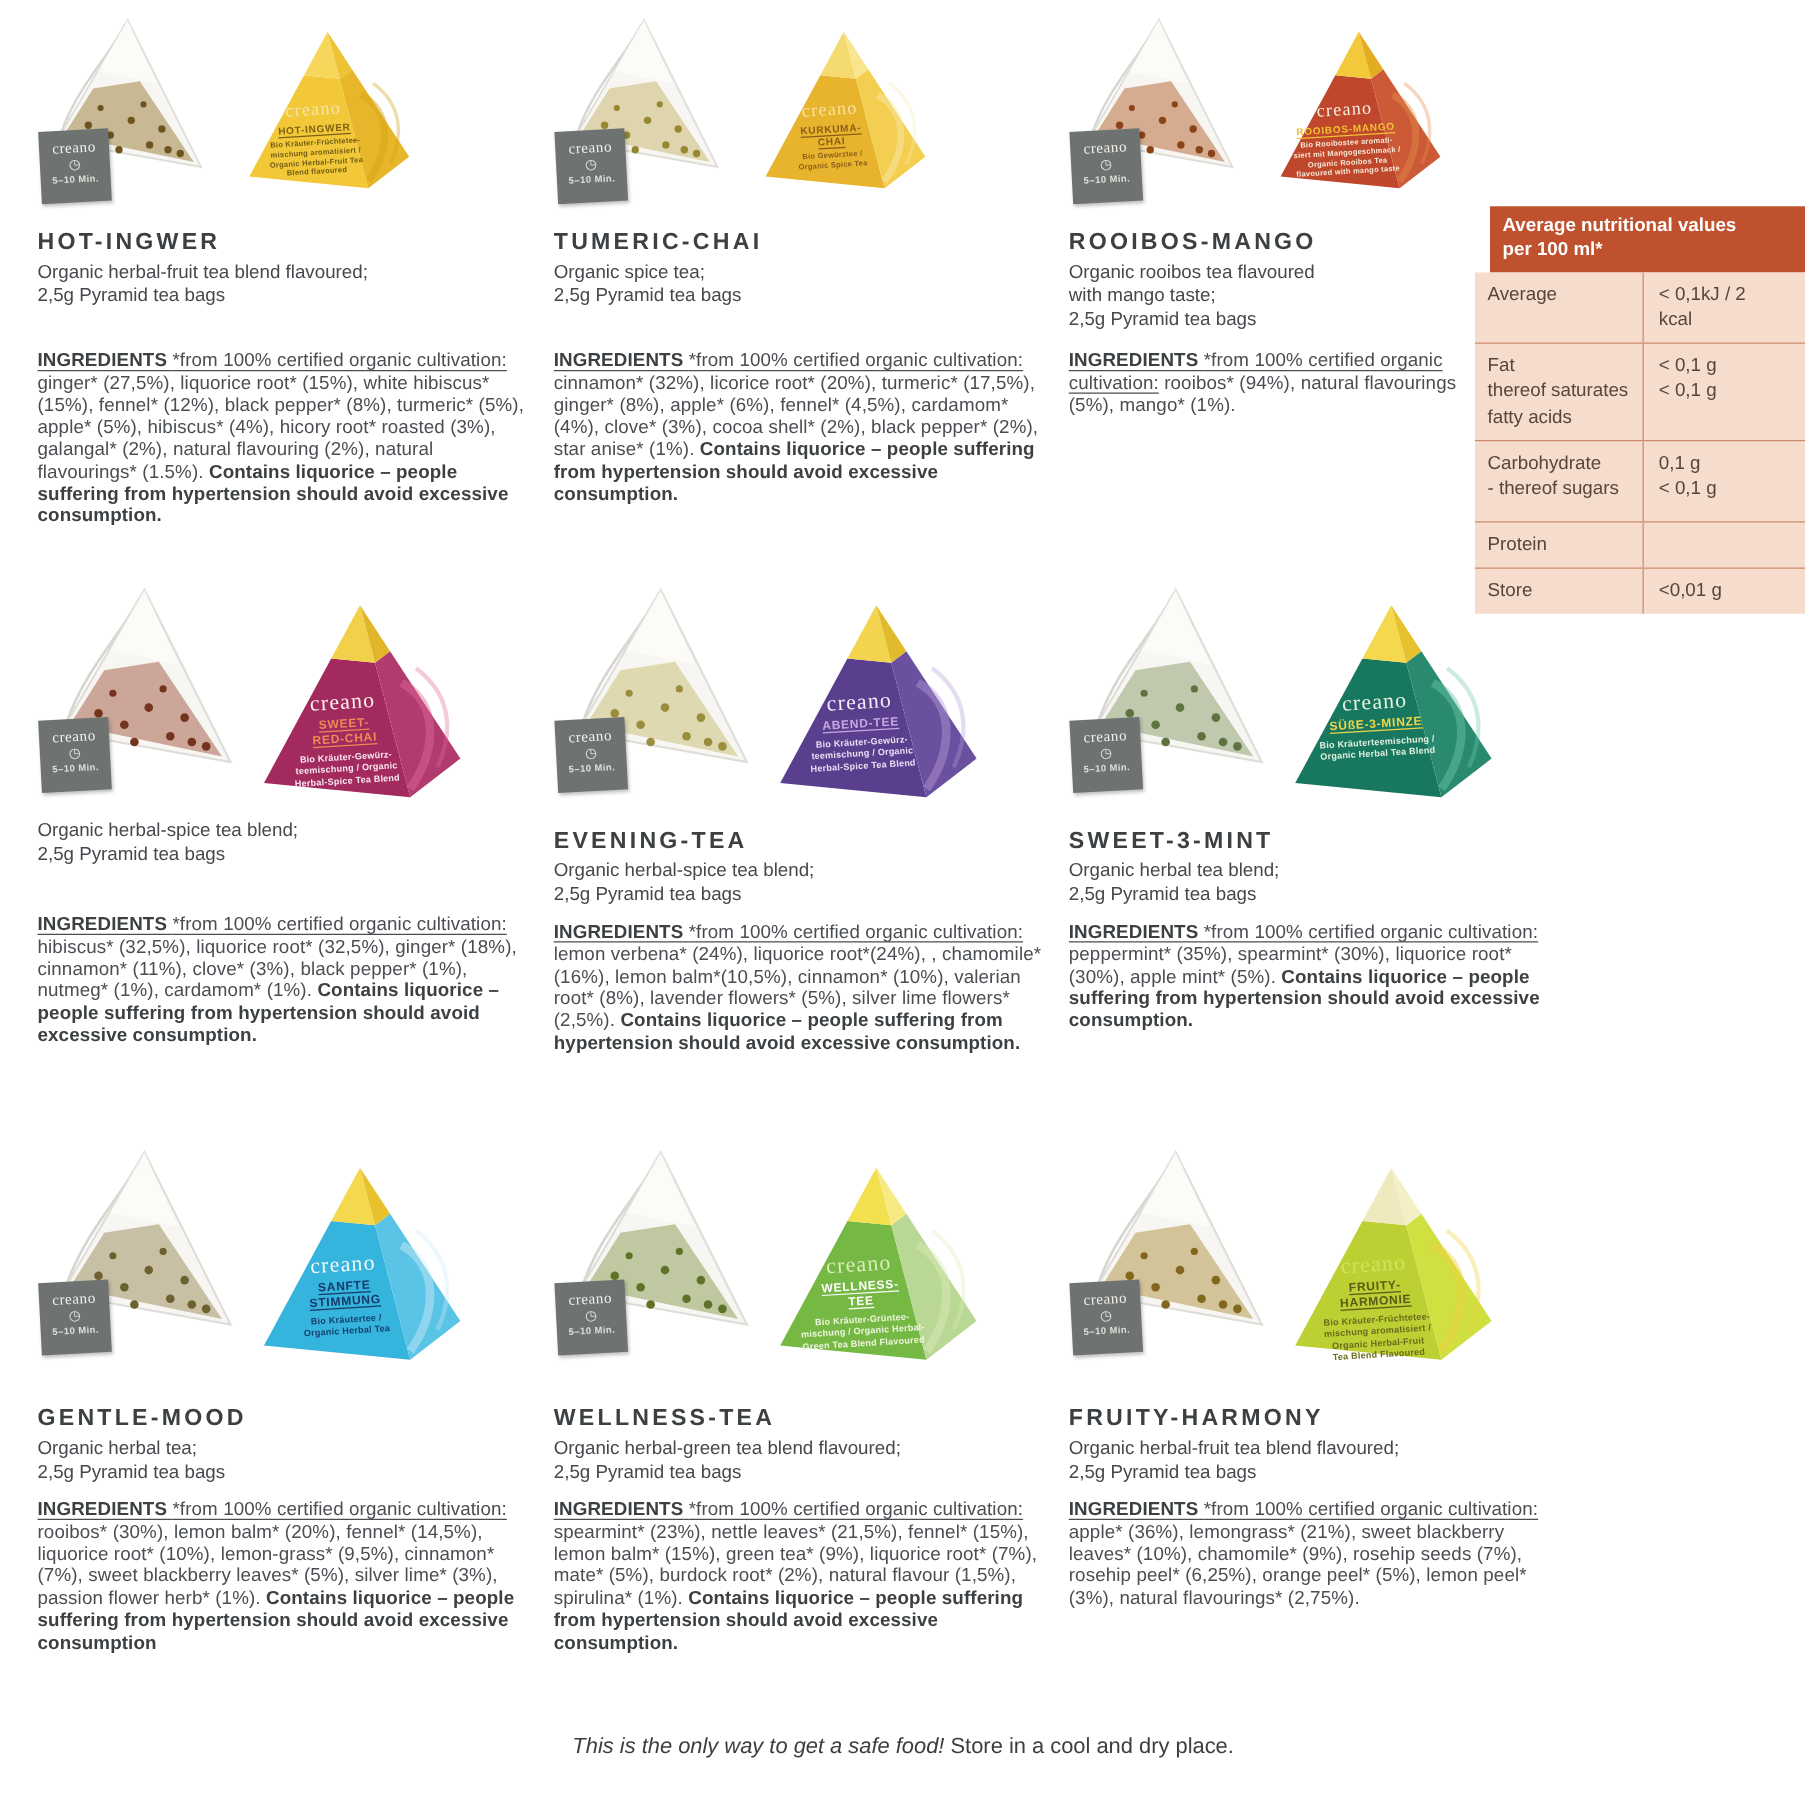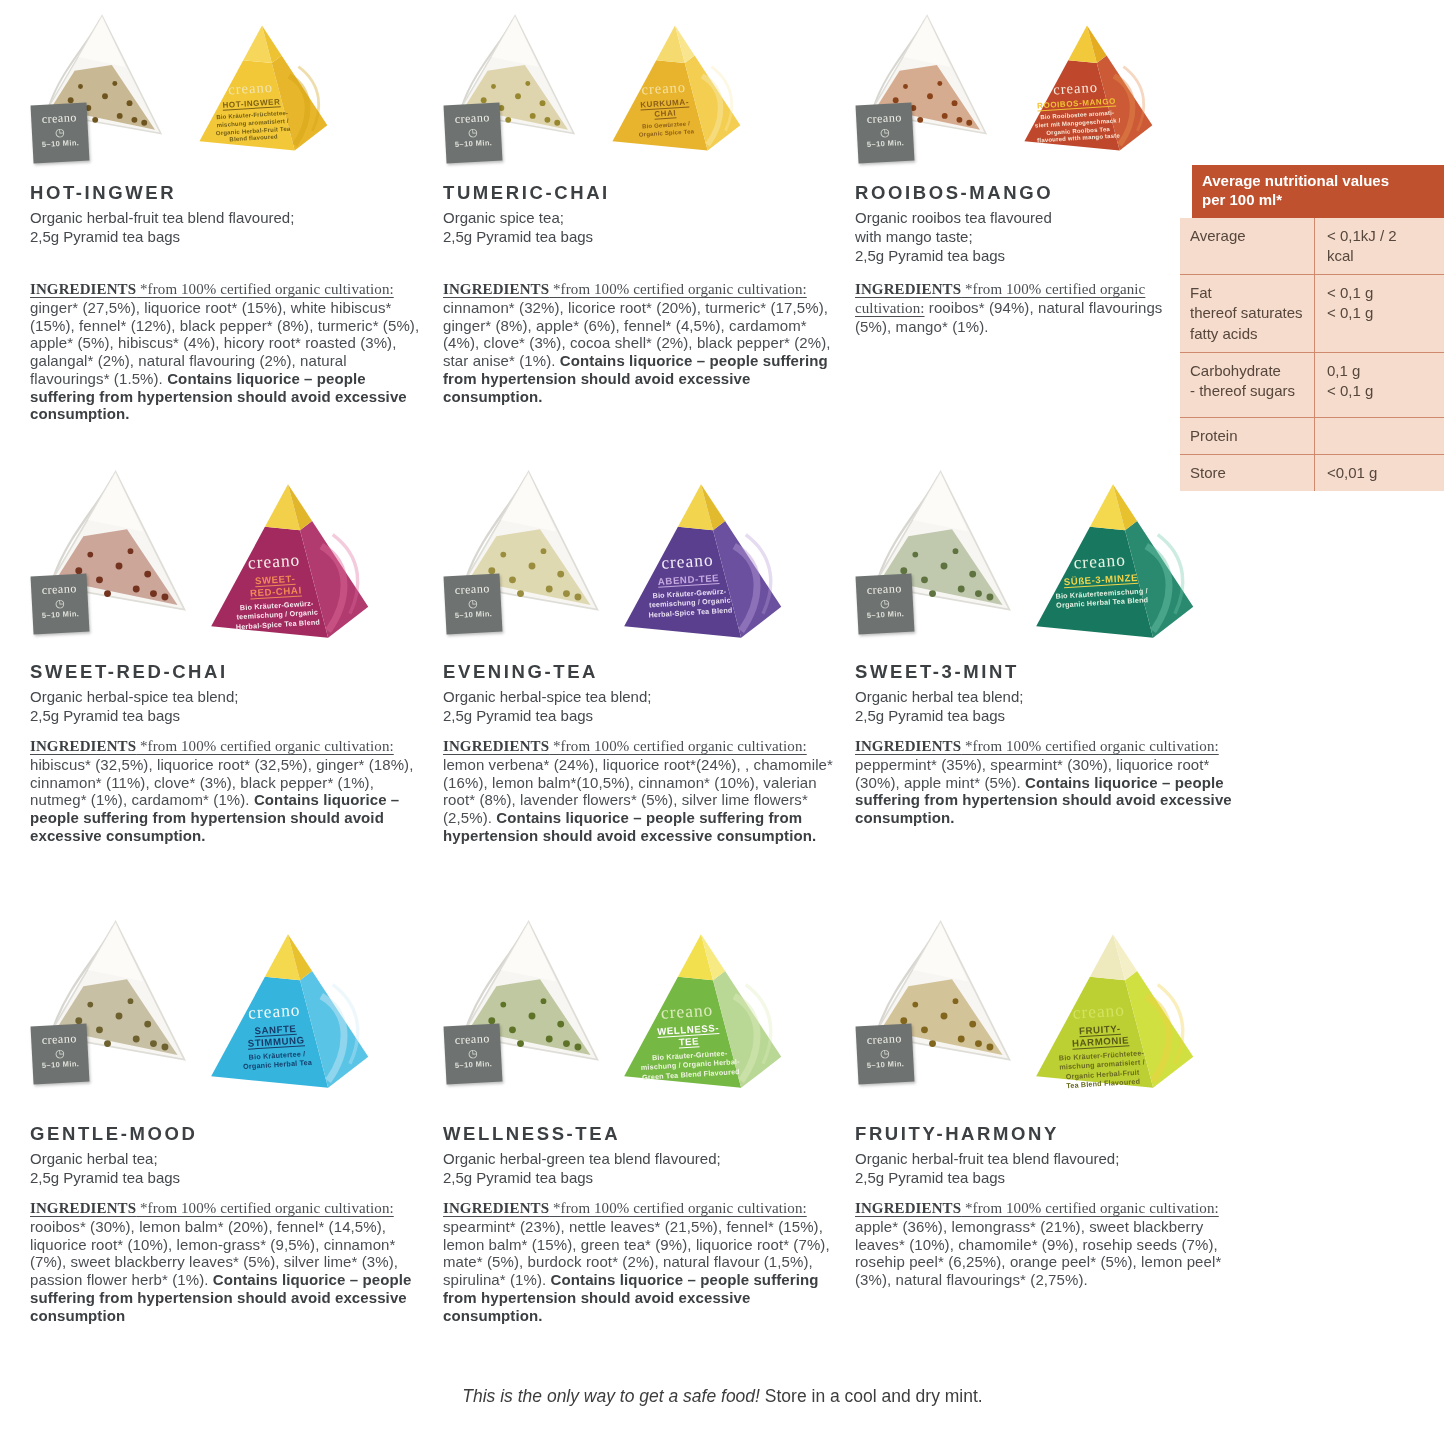--- a/index.html
+++ b/index.html
@@ -21,21 +21,21 @@
   .pyr svg{width:100%;height:100%;display:block;}
   .boxtext{position:absolute;left:3%;top:44%;width:80%;text-align:center;transform:rotate(-3.5deg);pointer-events:none;}
   .boxbrand{font-family:"Liberation Serif","DejaVu Serif",serif;font-size:1.45em;letter-spacing:1px;}
   .boxname{font-size:.8em;font-weight:bold;letter-spacing:.6px;text-decoration:underline;text-underline-offset:2px;white-space:pre-line;line-height:1.25;margin-top:2px;}
   .boxdesc{font-size:.6em;font-weight:bold;white-space:pre-line;line-height:1.3;margin-top:3px;letter-spacing:.2px;}
   .title{font-size:18.5px;font-weight:bold;letter-spacing:2.6px;color:#3c4043;margin:6px 0 4px 0;}
   .subtitle{font-size:15px;line-height:1.28;color:#45494d;margin:0;white-space:pre-line;}
   .hdr{min-height:98px;}
   .r2 .hdr,.r3 .hdr{min-height:76px;}
   .ingredients{font-size:15px;line-height:1.185;margin:0;color:#4a4e52;letter-spacing:.1px;}
-  .ingunder{text-decoration:underline;text-underline-offset:3px;font-family:Liberation Serif, serif;}
+  .ingunder{text-decoration:underline;text-underline-offset:3px;}
   .ingwarn,.inglabel{color:#3c4043;}
   
   .ntable{position:absolute;left:1180px;top:165px;width:264px;}
   .nhead{color:#fff;font-weight:bold;font-size:15px;line-height:1.25;padding:7px 10px 8px 10px;white-space:pre-line;}
   .nbody{font-size:15px;}
   .nrow{display:flex;border-top:1px solid #cf8a6e;}
   .nrow:first-child{border-top:none;}
   .nlabel{width:122px;padding:8px 2px 8px 10px;white-space:pre-line;line-height:1.35;color:#56463c;border-right:1px solid #cf8a6e;}
   .nvalue{flex:1;padding:8px 20px 8px 12px;white-space:pre-line;line-height:1.35;color:#56463c;}
   .nr-energy{min-height:34px;}
@@ -244,21 +244,20 @@
         <div class="boxbrand" style="color: rgb(248, 240, 234);">creano</div>
         <div class="boxname" style="color: rgb(239, 138, 85);">SWEET-
 RED-CHAI</div>
         <div class="boxdesc" style="color: rgb(247, 232, 239);">Bio Kräuter-Gewürz-
 teemischung / Organic
 Herbal-Spice Tea Blend</div>
       </div>
     </div>
   </div>
   <div class="hdr">
-    <h2 class="title">SWEET-RED-CHAI</h2>
     <p class="subtitle">Organic herbal-spice tea blend;
 2,5g Pyramid tea bags</p>
   </div>
   <p class="ingredients"><span class="ingunder"><b class="inglabel">INGREDIENTS</b> <span>*from 100% certified organic cultivation:</span></span> <span>hibiscus* (32,5%), liquorice root* (32,5%), ginger* (18%), cinnamon* (11%), clove* (3%), black pepper* (1%), nutmeg* (1%), cardamom* (1%).</span> <b class="ingwarn">Contains liquorice – people suffering from hypertension should avoid excessive consumption.</b></p>
 </section>
 
 <section class="cell r2" style="left:443px;top:455px">
   <div class="imgarea">
     <svg class="bag" viewBox="0 0 150 155">
       <path d="M70,10 C58,34 30,62 18,98" fill="none" stroke="#d8d6d0" stroke-width="2"></path>
@@ -541,14 +540,14 @@
       <div class="nvalue"></div>
     </div>
     <div class="nrow nr-salt">
       <div class="nlabel">Store</div>
       <div class="nvalue">&lt;0,01 g</div>
     </div>
   </div>
 </aside>
 
 <footer class="footer">
-  <div><span class="it">This is the only way to get a safe food!</span><span> Store in a cool and dry mint.</span></div>
+  <div><span class="it">This is the only way to get a safe food!</span><span> Store in a cool and dry place.</span></div>
 </footer>
 
 </body></html>

